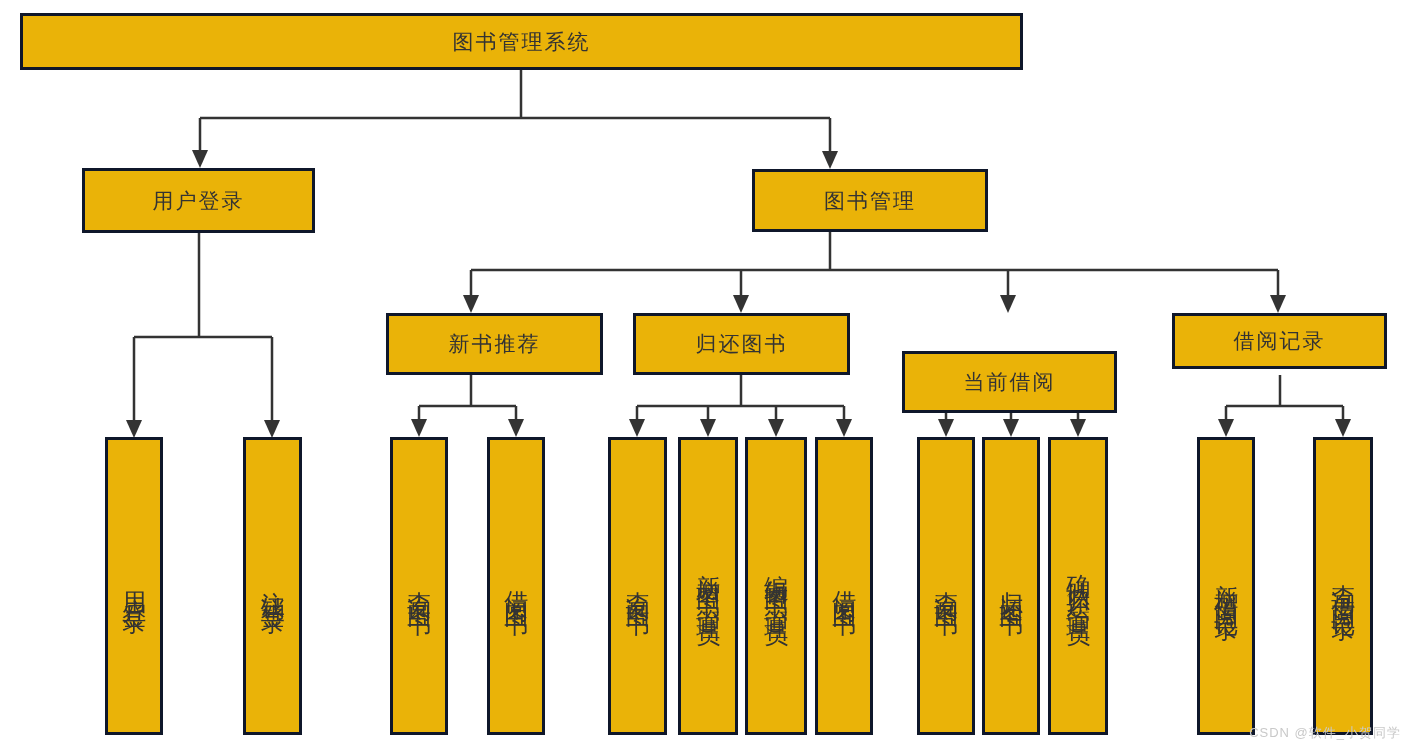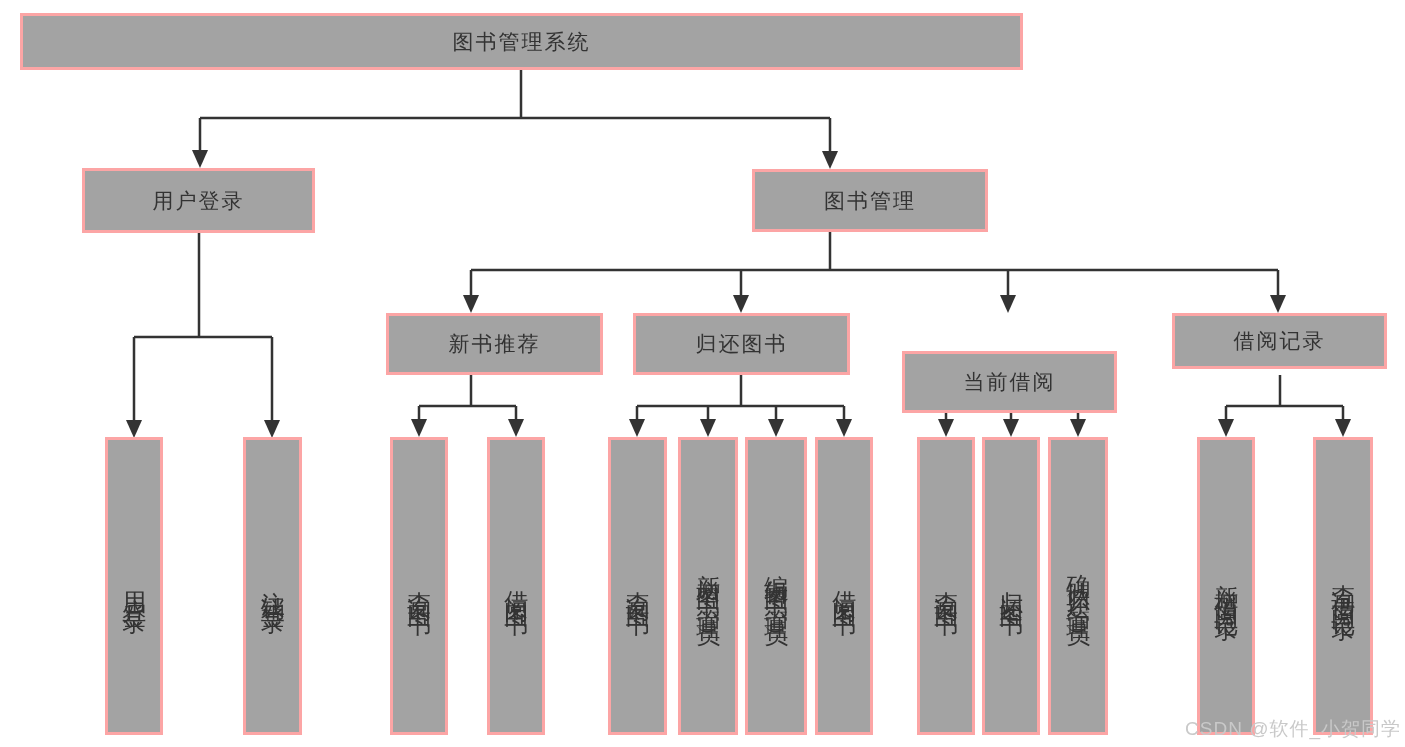--- a/index.html
+++ b/index.html
@@ -3,33 +3,33 @@
 <meta charset="utf-8">
 <style>
   html,body { margin:0; padding:0; background:#ffffff; }
   .canvas {
     position:relative; width:1405px; height:747px; background:#ffffff;
     font-family:"Liberation Sans", sans-serif; overflow:hidden;
   }
   .connectors { position:absolute; left:0; top:0; width:1405px; height:747px; }
   .box {
     position:absolute; box-sizing:border-box;
-    border:3px solid #fca5a5; background:#a3a3a3;
+    border:3px solid #0f172a; background:#eab308;
     display:flex; align-items:center; justify-content:center;
     color:#333333;
   }
   .hlabel { font-size:21px; letter-spacing:2px; white-space:nowrap; }
   .leaf span {
     writing-mode:vertical-rl; text-orientation:mixed;
     font-size:24px; letter-spacing:7px; line-height:1.1;
     color:#333333;
   }
   .watermark {
     position:absolute; right:4px; bottom:5px;
-    font-size:19px; letter-spacing:1px; color:#c9c9c9; z-index:10;
+    font-size:13px; letter-spacing:1px; color:#c9c9c9; z-index:10;
     white-space:nowrap;
   }
 </style>
 </head>
 <body>
 
 <div class="canvas">
 
   <svg class="connectors" viewBox="0 0 1405 747" xmlns="http://www.w3.org/2000/svg">
     <g stroke="#333333" stroke-width="2.5" fill="none">

